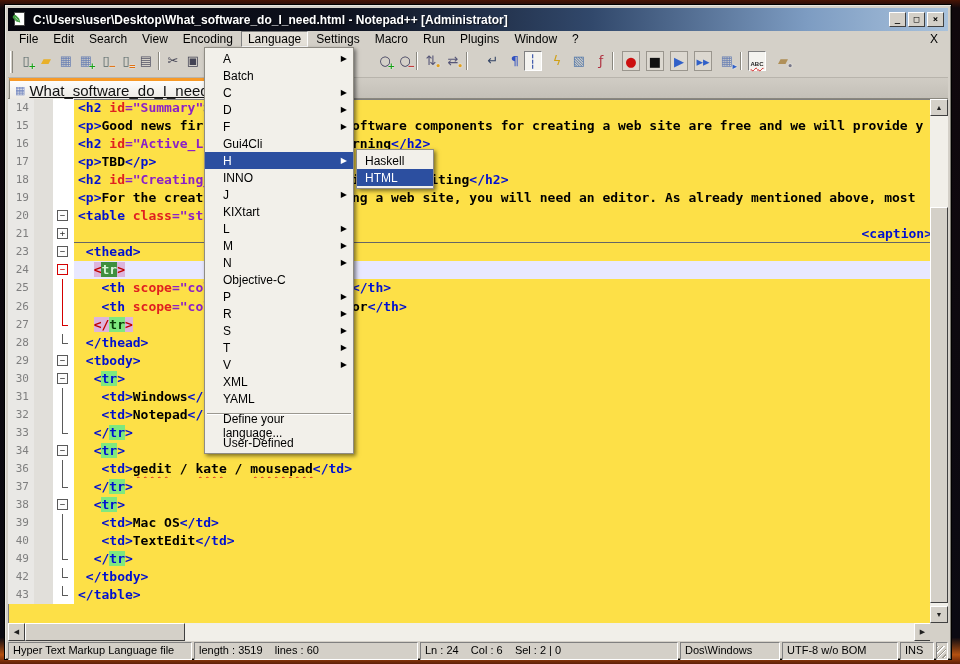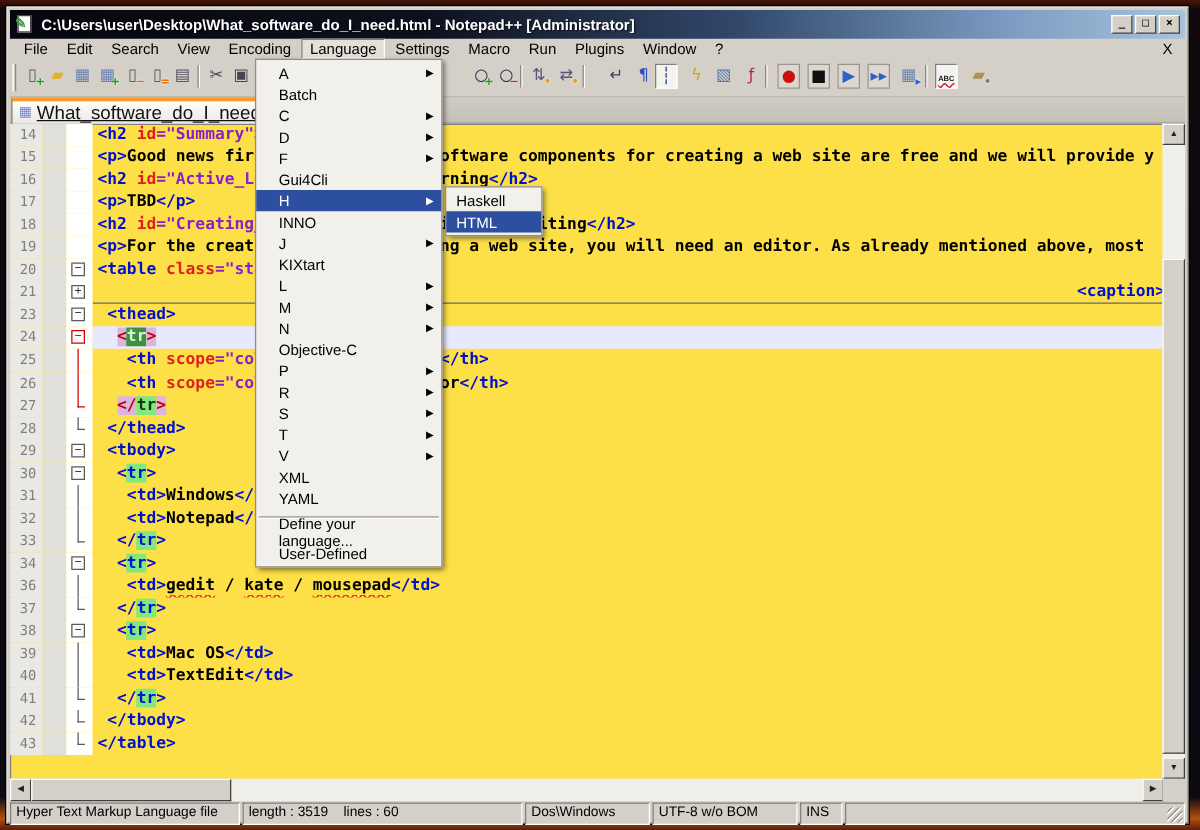--- a/index.html
+++ b/index.html
@@ -407,21 +407,21 @@
       </div>
       <div class="row">
         <span class="num">40</span>
         <span class="bm"></span>
         <span class="fold">
           <div class="fline"></div>
         </span>
         <span class="code"><span class="c-x">   </span><span class="c-t">&lt;td&gt;</span><span class="c-x">TextEdit</span><span class="c-t">&lt;/td&gt;</span></span>
       </div>
       <div class="row">
-        <span class="num">41</span>
+        <span class="num">49</span>
         <span class="bm"></span>
         <span class="fold">
           <div class="fcorner"></div>
         </span>
         <span class="code"><span class="c-x">  </span><span class="c-t">&lt;/</span><span class="c-g">tr</span><span class="c-t">&gt;</span></span>
       </div>
       <div class="row">
         <span class="num">42</span>
         <span class="bm"></span>
         <span class="fold">
@@ -447,20 +447,21 @@
   <div class="hscroll">
     <div class="sbtn" style="left:0; top:0; width:17px; height:18px;">◀</div>
     <div class="sthumb" style="top:0; height:18px; left:17px; width:160px;"></div>
     <div class="sbtn" style="left:906px; top:0; width:17px; height:18px;">▶</div>
   </div>
   <div class="corner"></div>
 
   <div class="statusbar">
       <div class="sseg" style="width: 184px;">Hyper Text Markup Language file</div>
       <div class="sseg" style="width: 224px;">length : 3519    lines : 60</div>
+      <div class="sseg" style="width: 258px;">Ln : 24    Col : 6    Sel : 2 | 0</div>
       <div class="sseg" style="width: 100px;">Dos\Windows</div>
       <div class="sseg" style="width: 116px;">UTF-8 w/o BOM</div>
       <div class="sseg" style="width: 34px;">INS</div>
       <div class="sseg sgrip"></div>
     </div>
 
   <div class="lang-menu">
       <div class="menu-item">
         <span class="ml">A</span>
         <span class="arr">▶</span>

